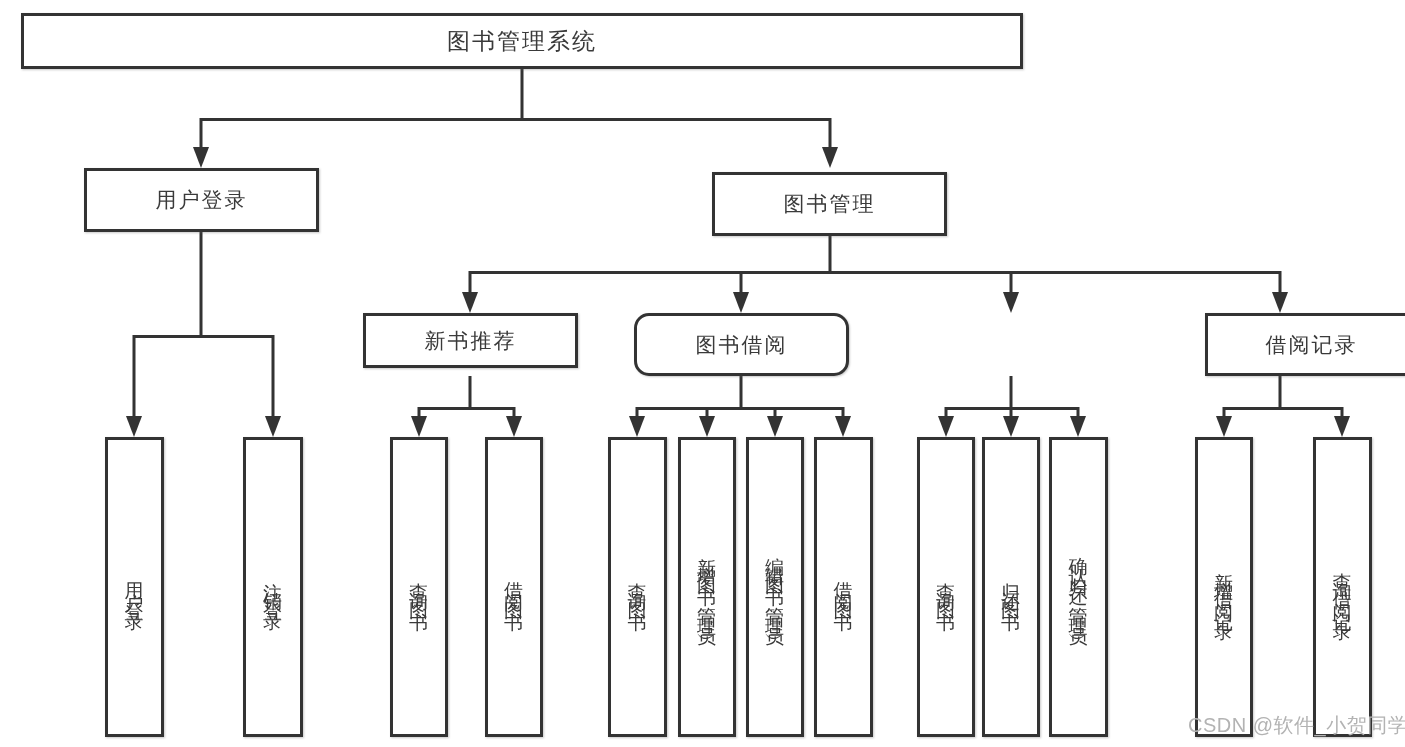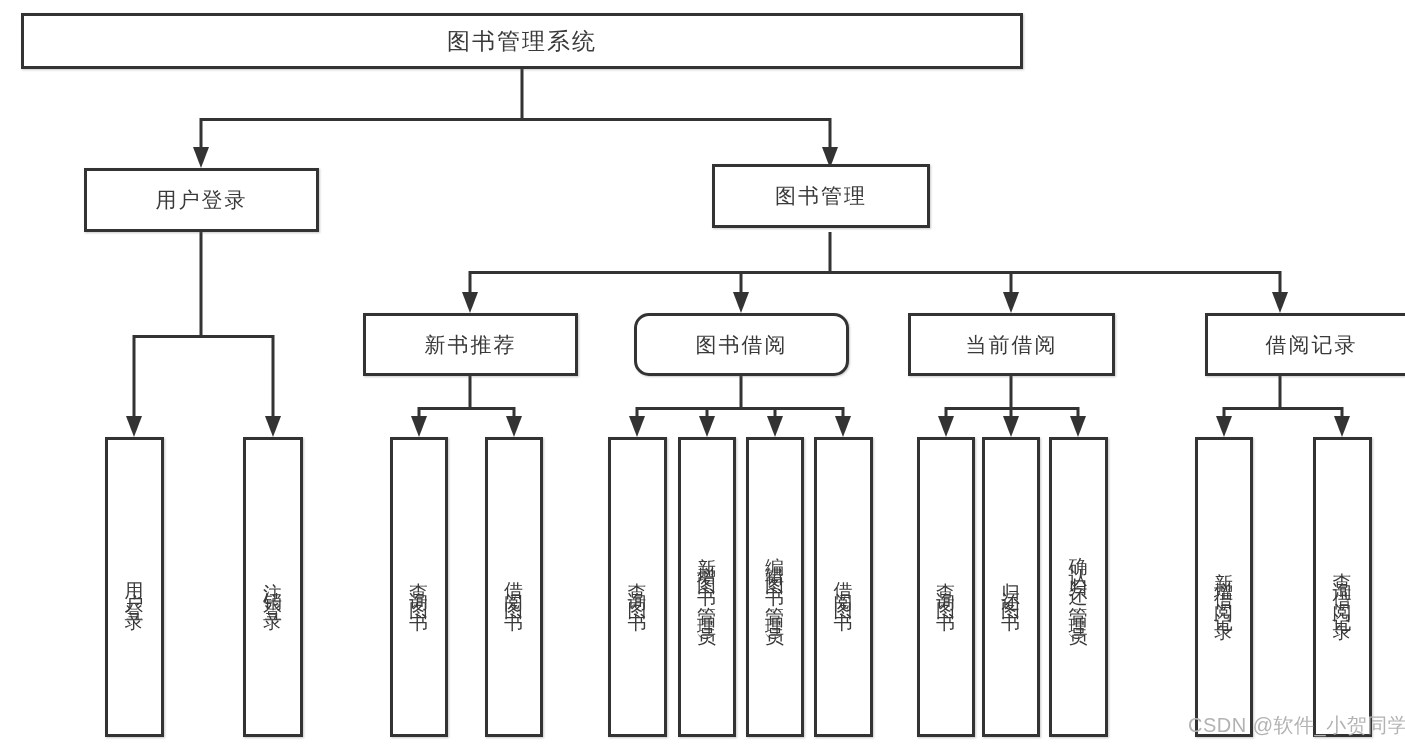--- a/index.html
+++ b/index.html
@@ -111,32 +111,29 @@
     <polygon points="1334,416 1350,416 1342,437"></polygon>
   </svg>
 
   <div class="box hbox title-box" style="left:21px; top:13px; width:1002px; height:56px;">
     <span>图书管理系统</span>
   </div>
 
   <div class="box hbox" style="left:84px; top:168px; width:235px; height:64px;">
     <span>用户登录</span>
   </div>
-  <div class="box hbox" style="left:712px; top:164px; width:218px; height:64px;">
+  <div class="box hbox" style="left:712px; top:172px; width:235px; height:64px;">
     <span>图书管理</span>
   </div>
 
-  <div class="box hbox" style="left:363px; top:313px; width:215px; height:63px;">
+  <div class="box hbox" style="left:363px; top:313px; width:215px; height:55px;">
     <span>新书推荐</span>
   </div>
   <div class="box hbox" style="left:634px; top:313px; width:215px; height:63px;border-radius:15px;">
     <span>图书借阅</span>
-  </div>
-  <div class="box hbox" style="left:908px; top:313px; width:207px; height:63px;">
-    <span>当前借阅</span>
   </div>
   <div class="box hbox" style="left:1174px; top:313px; width:213px; height:63px;margin-left:31px;">
     <span>借阅记录</span>
   </div>
 
   <div class="box leaf" style="left:105px; top:437px; width:59px; height:300px;">
     <span class="vtext">用户登录</span>
   </div>
   <div class="box leaf" style="left:243px; top:437px; width:60px; height:300px;">
     <span class="vtext">注销登录</span>

